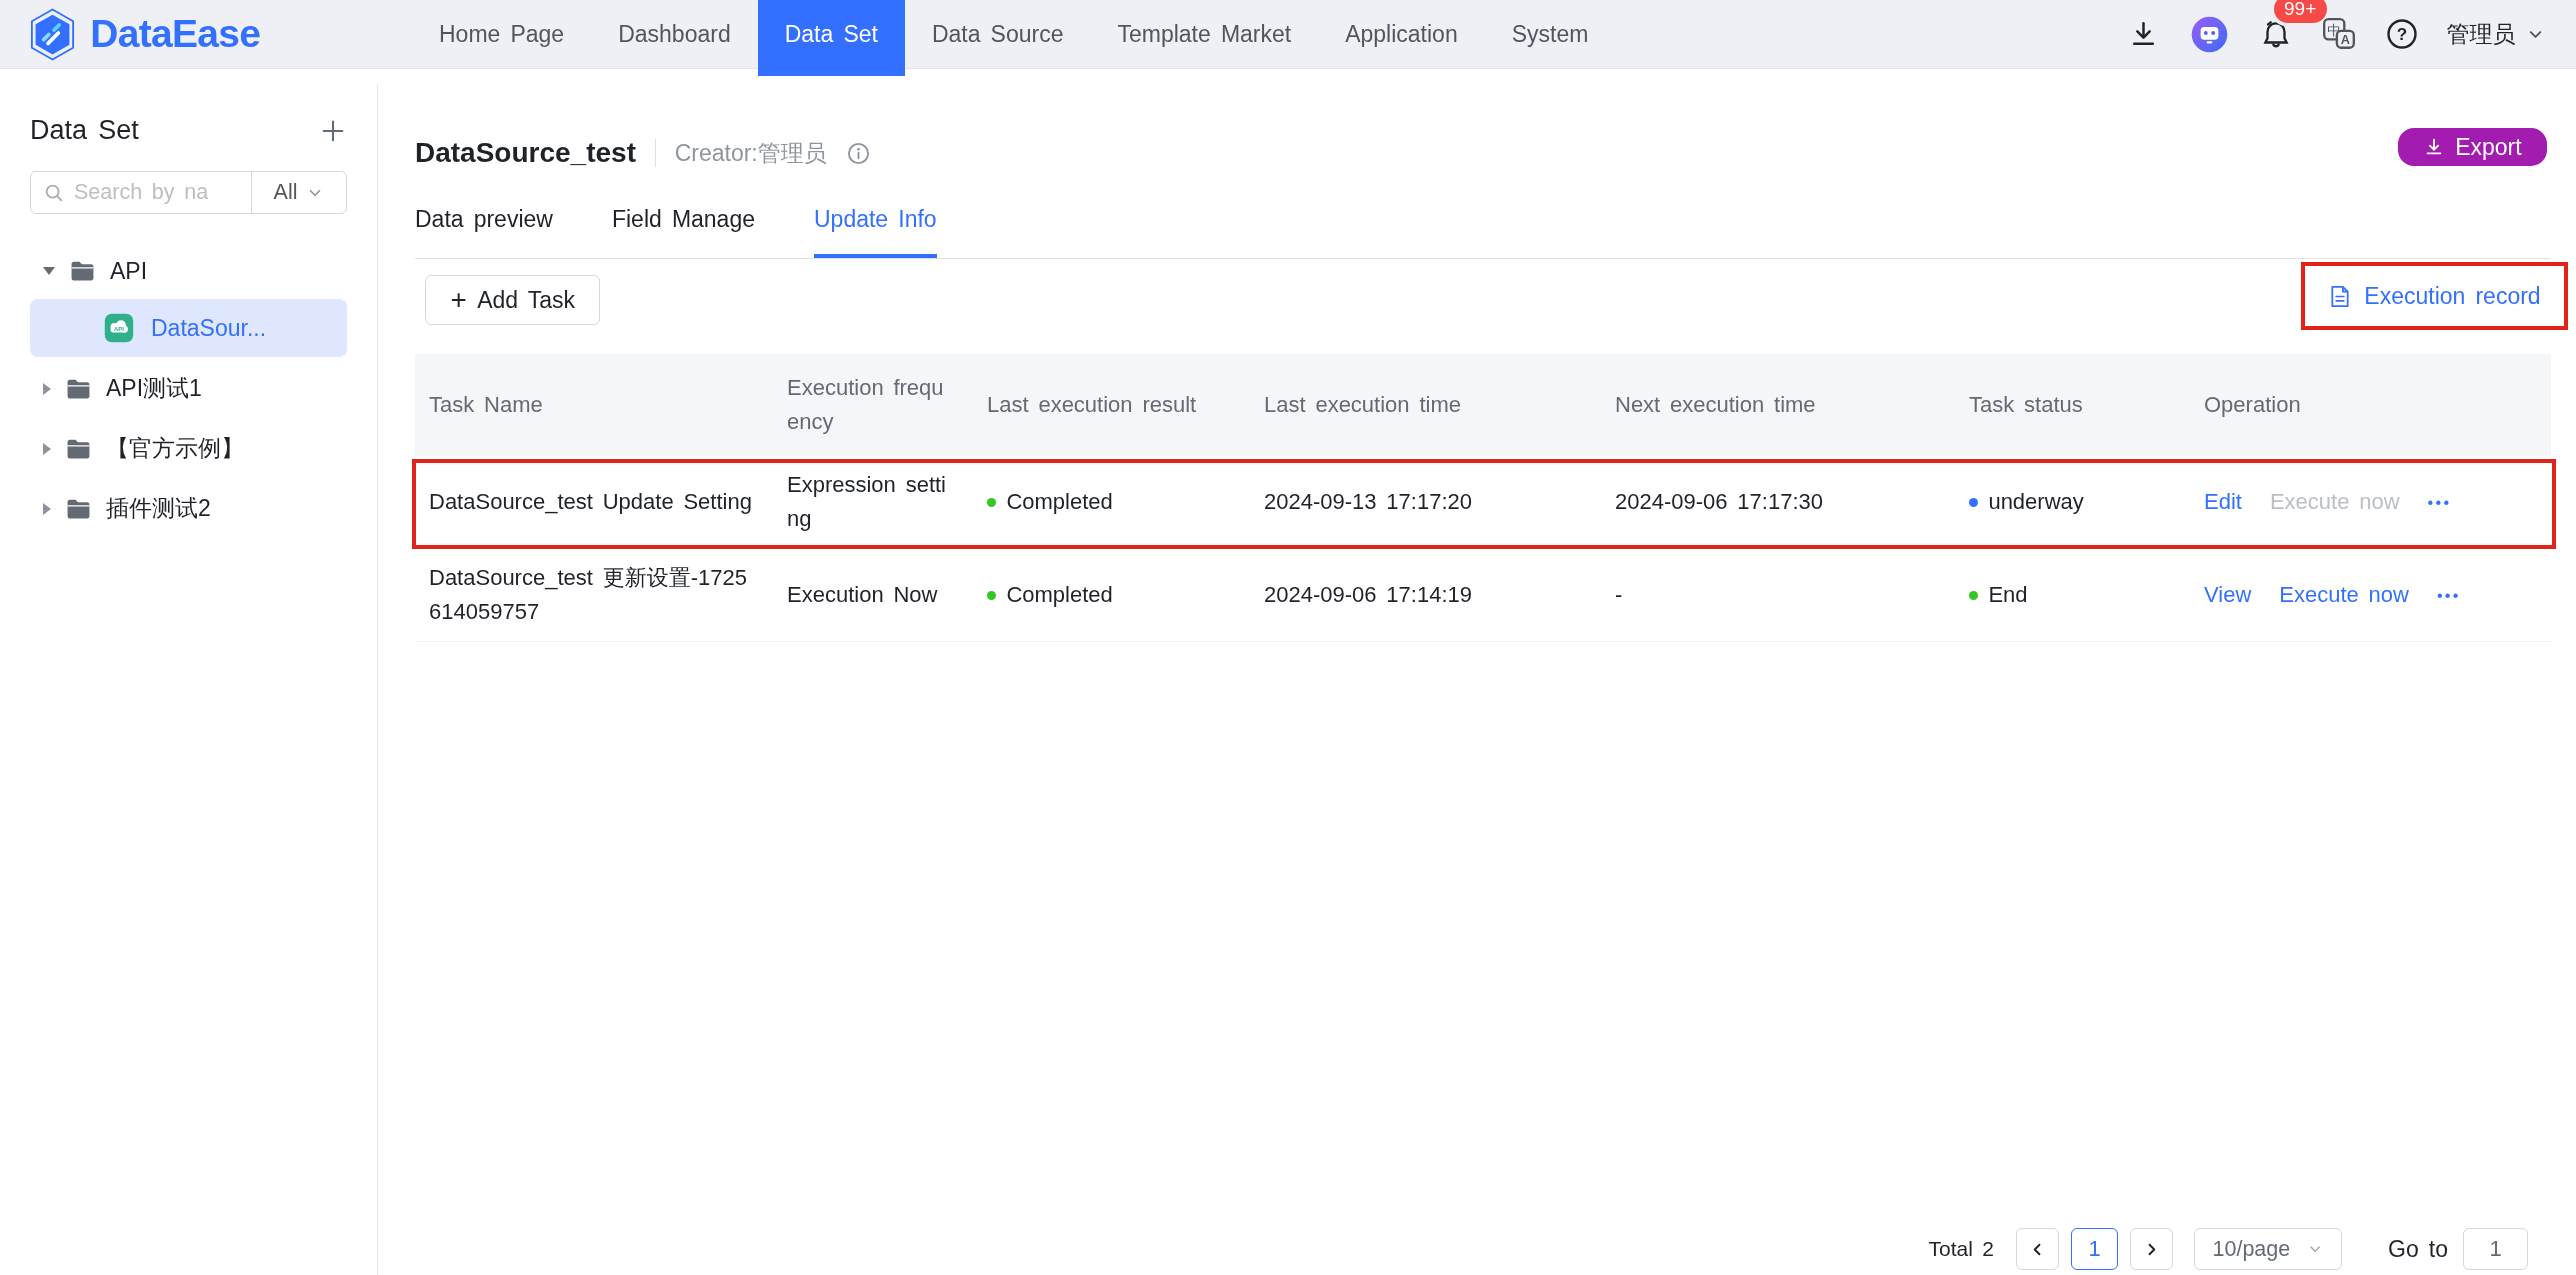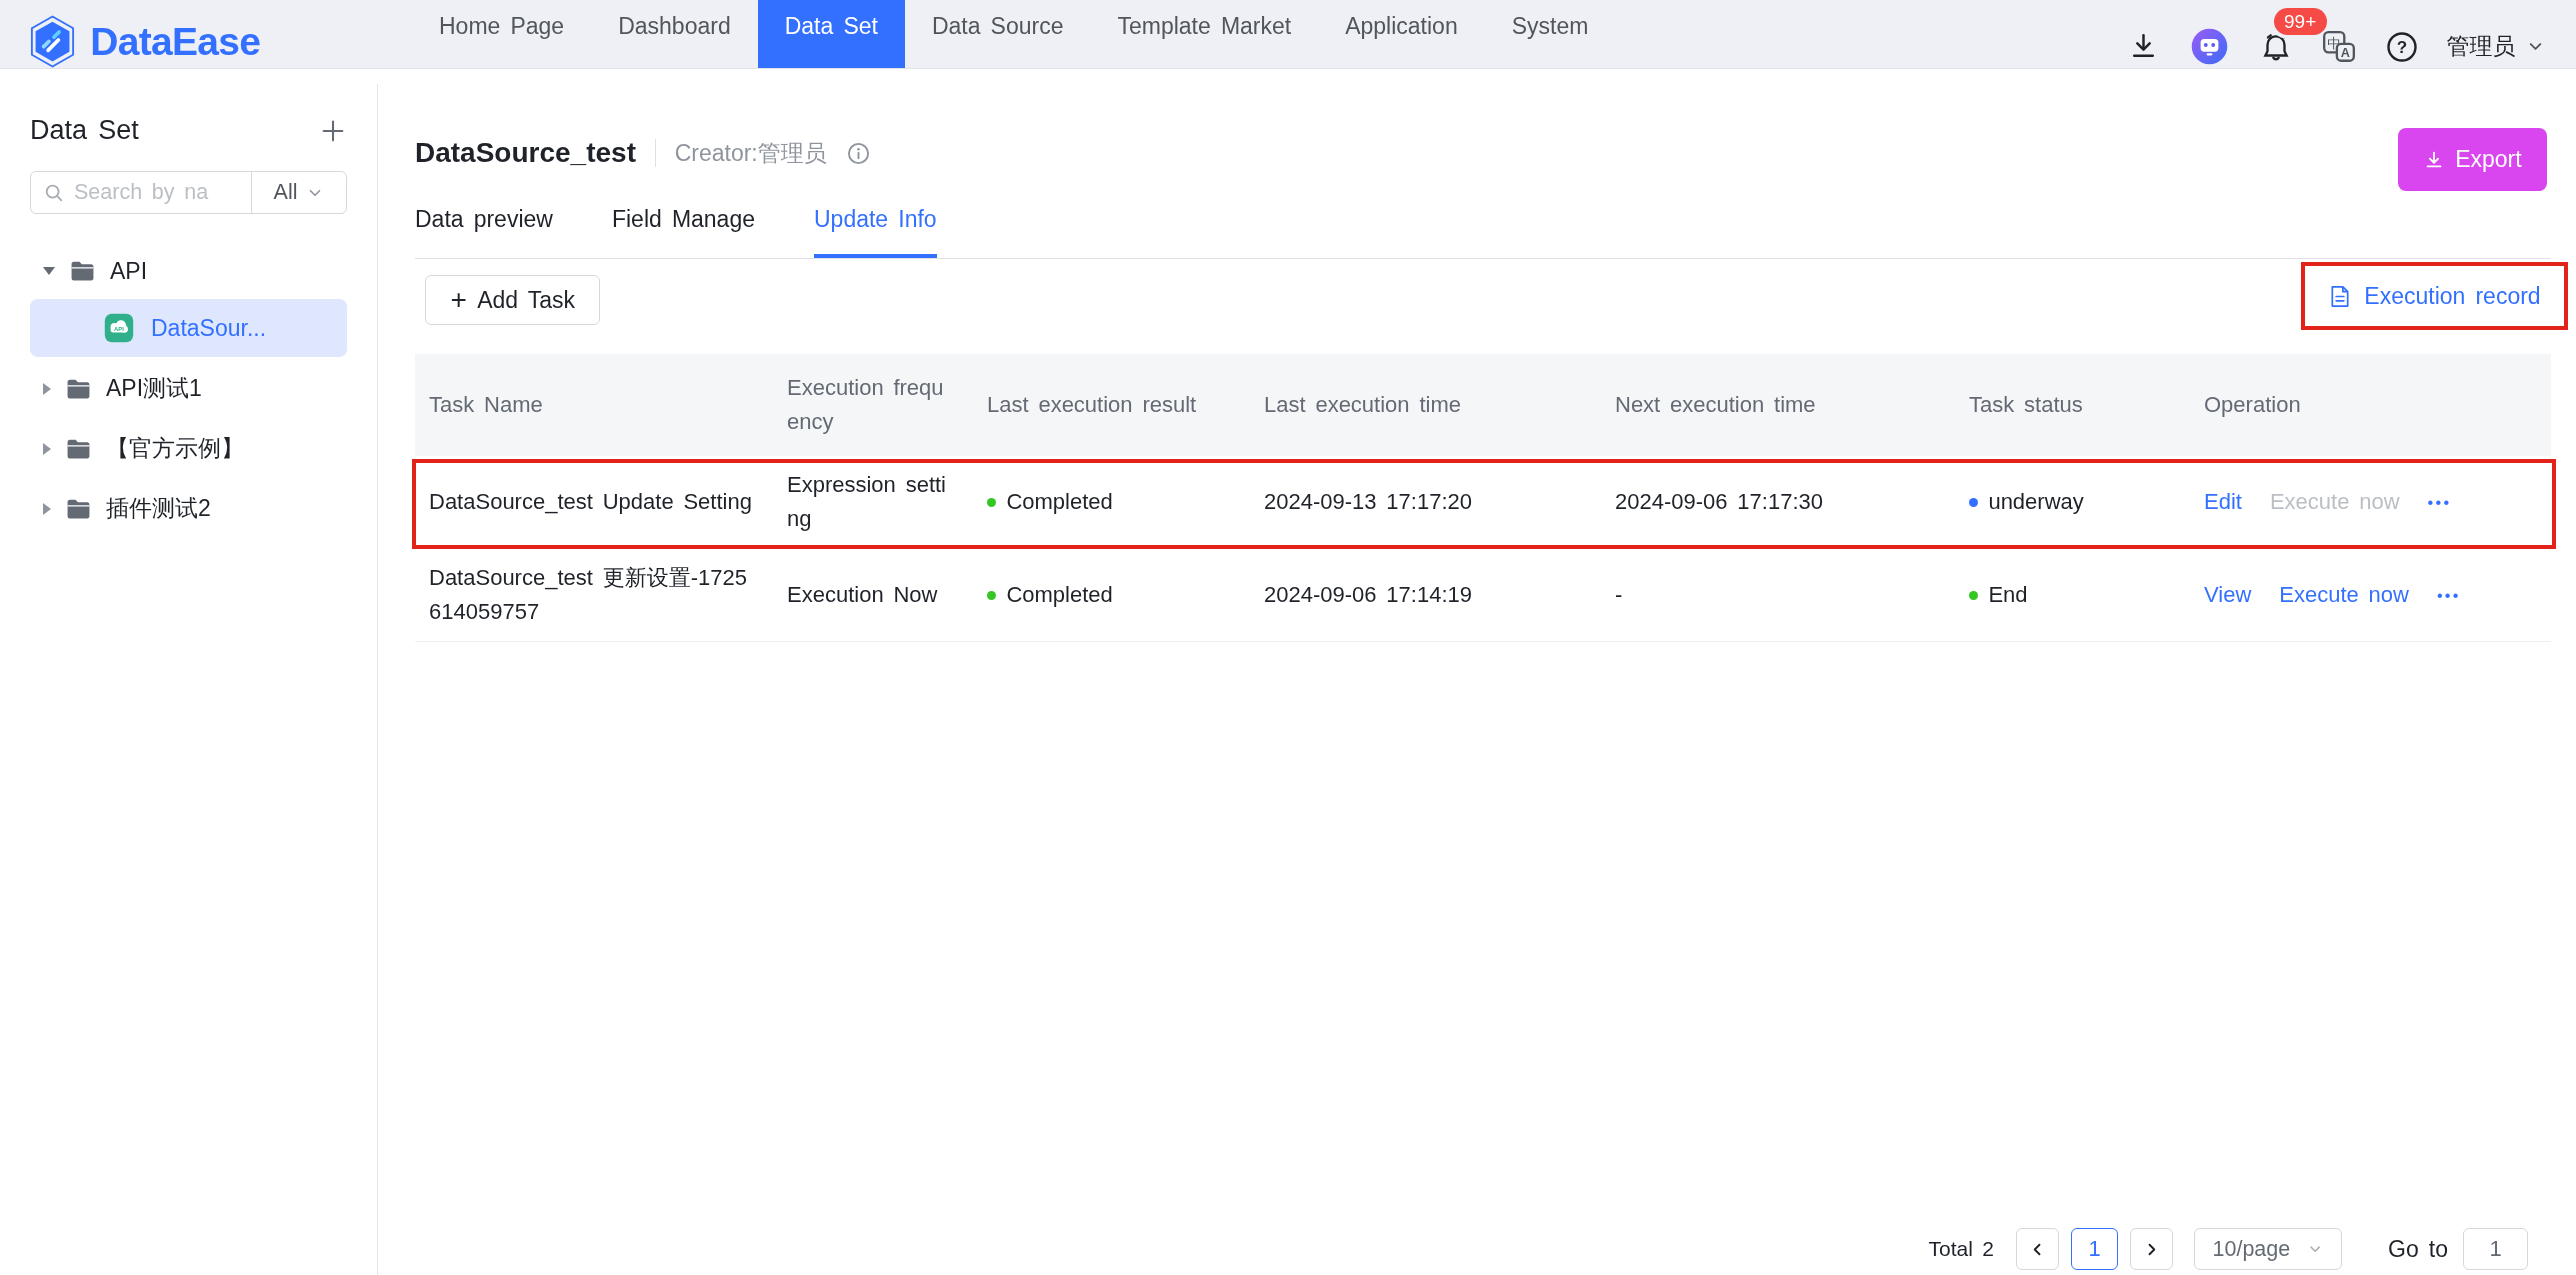--- a/index.html
+++ b/index.html
@@ -7,21 +7,21 @@
   body {
     font-family:"Liberation Sans","DejaVu Sans",sans-serif;
     color:#1F2329; background:#fff; position:relative;
     word-spacing:3.7px; font-size:23px;
   }
   svg { display:block; }
 
   
   .navbar { position:absolute; top:0; left:0; width:2576px; height:69px;
     background:#EEF0F6; border-bottom:0.7px solid #E2E4EA;
-    display:flex; align-items:flex-end; }
+    display:flex; align-items:center; }
   .logo { display:flex; align-items:center; gap:13.3px; padding-left:28px; width:378px; }
   .logo-word { font-size:39px; font-weight:800; color:#3370FF; letter-spacing:-0.7px; word-spacing:0; }
   .nav-menu { display:flex; align-items:stretch; height:83px; margin-left:34px; }
   .nav-item { display:flex; align-items:center; padding:0 27px; font-size:23px;
     color:#51565D; cursor:pointer; white-space:nowrap; }
   .nav-item.active { background:#3370FF; color:#fff; }
   .nav-right { margin-left:auto; display:flex; align-items:center; gap:28px; padding-right:31px; }
   .nav-icon { position:relative; display:flex; align-items:center; justify-content:center; cursor:pointer; }
   .badge { position:absolute; top:-22px; left:15px; background:#F54A45; color:#fff;
     font-size:19px; line-height:19px; padding:4.4px 10.4px; border-radius:19px;
@@ -55,22 +55,22 @@
   .tree-sel .lbl { font-size:23px; color:#3370FF; }
   .tree-row.g1 { margin-top:10.4px; } .tree-row.g2 { margin-top:18px; } .tree-row.g3 { margin-top:18px; }
 
   
   .main { position:absolute; top:100px; left:378px; width:2198px; height:1192px;
     background:#fff; padding:0 25px 0 37px; }
   .page-header { margin-top:28px; display:flex; align-items:center; gap:19px; position:relative; height:50px; }
   .page-title { font-size:28px; font-weight:600; color:#1F2329; }
   .hdr-divider { width:0.7px; height:28px; background:#DEE0E3; }
   .creator { font-size:23px; color:#8F959E; }
-  .export-btn { position:absolute; right:4.4px; top:0; height:63px; background:#d946ef; color:#fff;
-    border:none; border-radius:8px; padding:0 25px; display:flex; align-items:center; gap:10.4px;
+  .export-btn { position:absolute; right:4.4px; top:0; height:38px; background:#a21caf; color:#fff;
+    border:none; border-radius:16px; padding:0 25px; display:flex; align-items:center; gap:10.4px;
     font-size:23px; font-family:inherit; cursor:pointer; word-spacing:3.7px; }
 
   .tabs { margin-top:28px; display:flex; gap:59px; border-bottom:0.7px solid #DEE0E3; }
   .tab { padding-bottom:21px; font-size:23px; color:#1F2329; cursor:pointer; border-bottom:4.4px solid transparent; }
   .tab.active { color:#3370FF; border-bottom-color:#3370FF; font-weight:500; }
 
   .toolbar { position:relative; margin-top:16.3px; height:71px; }
   .add-task-btn { position:absolute; left:10.4px; top:0; height:50px; border:0.7px solid #D5D7DB;
     background:#fff; border-radius:6px; padding:0 24px; display:flex; align-items:center; gap:10.4px;
     font-size:23px; color:#1F2329; font-family:inherit; cursor:pointer; word-spacing:3.7px; }

